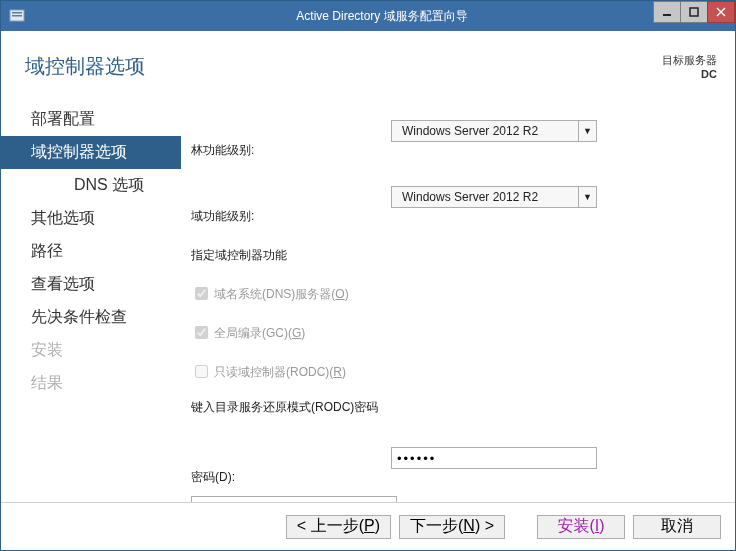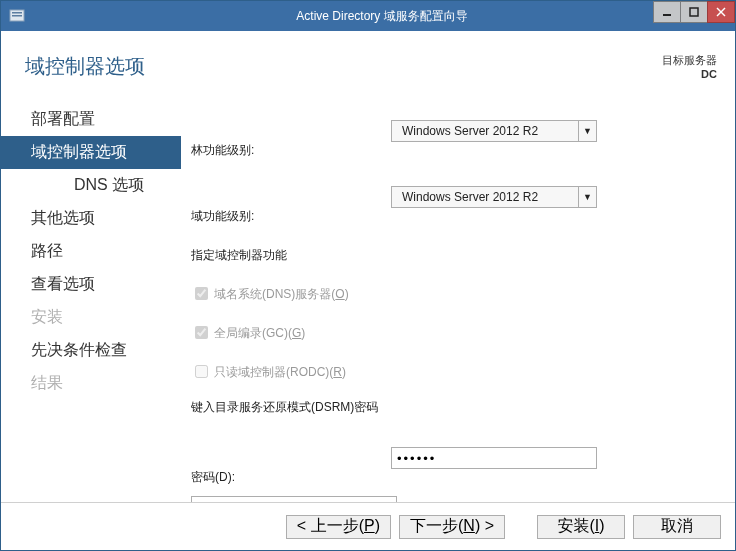--- a/index.html
+++ b/index.html
@@ -26,21 +26,21 @@
   .field-row .lbl { width: 200px; margin-top: 39px; }
   .dropdown { position: relative; min-width: 206px; height: 22px; border: 1px solid #adadad; background: #f7f7f7; display:flex; align-items:center; padding: 0 22px 0 10px; font-size:12px; cursor:pointer;}
   .dropdown .chev { position:absolute; right:0; top:0; bottom:0; width:18px; border-left:1px solid #adadad; display:flex; align-items:center; justify-content:center; font-size:9px;}
   .chk-row { display:flex; align-items:flex-end; margin-bottom:6px;margin-top:20px;}
   .chk-row input { margin-right:6px;}
   .chk-row label.disabled { color:#9a9a9a;}
   .chk-row .ul { text-decoration: underline; }
   .pwd-input { width:206px; height:22px; border:1px solid #adadad; padding:0 5px; font-size:13px; letter-spacing:2px;}
   .footer-bar { height: 48px; border-top: 1px solid #d0d0d0; display: flex; align-items: center; justify-content: flex-end; padding: 0 14px; gap: 8px; background:#fff;}
   .btn { min-width: 88px; height: 24px; border: 1px solid #adadad; background: #f0f0f0; font-size:16px; cursor:pointer; padding:0 10px;}
-  .btn.disabled { color:#000000; cursor:default;}
+  .btn.disabled { color:#a21caf; cursor:default;}
   .btn .ul { text-decoration: underline;}
   .spacer { height: 12px;}
 </style>
 </head>
 <body>
 
 <div class="window">
   <div class="titlebar">
     <div class="icon">
       <svg width="16" height="16" viewBox="0 0 16 16">
@@ -79,22 +79,22 @@
   </div>
 
   <div class="body-row">
     <div class="sidebar">
       <div class="nav-item">部署配置</div>
       <div class="nav-item active">域控制器选项</div>
       <div class="nav-item nav-sub">DNS 选项</div>
       <div class="nav-item">其他选项</div>
       <div class="nav-item">路径</div>
       <div class="nav-item">查看选项</div>
+      <div class="nav-item">先决条件检查</div>
       <div class="nav-item disabled">安装</div>
-      <div class="nav-item">先决条件检查</div>
       <div class="nav-item disabled">结果</div>
     </div>
 
     <div class="content">
       <div class="field-row">
         <div class="lbl">林功能级别:</div>
         <div class="dropdown">
           <span>Windows Server 2012 R2</span>
           <span class="chev">▼</span>
         </div>
@@ -116,21 +116,21 @@
       <div class="chk-row">
         <input type="checkbox" checked="" disabled="" style="">
         <label class="disabled"><span>全局编录(GC)(</span><span class="ul">G</span><span>)</span></label>
       </div>
       <div class="chk-row">
         <input type="checkbox" disabled="" style="">
         <label class="disabled"><span>只读域控制器(RODC)(</span><span class="ul">R</span><span>)</span></label>
       </div>
 
       <div class="spacer"></div>
-      <div class="section-label">键入目录服务还原模式(DSRM)密码</div>
+      <div class="section-label">键入目录服务还原模式(RODC)密码</div>
       <div class="field-row">
         <div class="lbl"><span>密码(</span><span class="ul">D</span><span>):</span></div>
         <input type="password" class="pwd-input" value="••••••" style="">
       </div>
       <div class="field-row">
         <input type="password" class="pwd-input" value="••••••" style="">
       </div>
 
     </div>
   </div>

